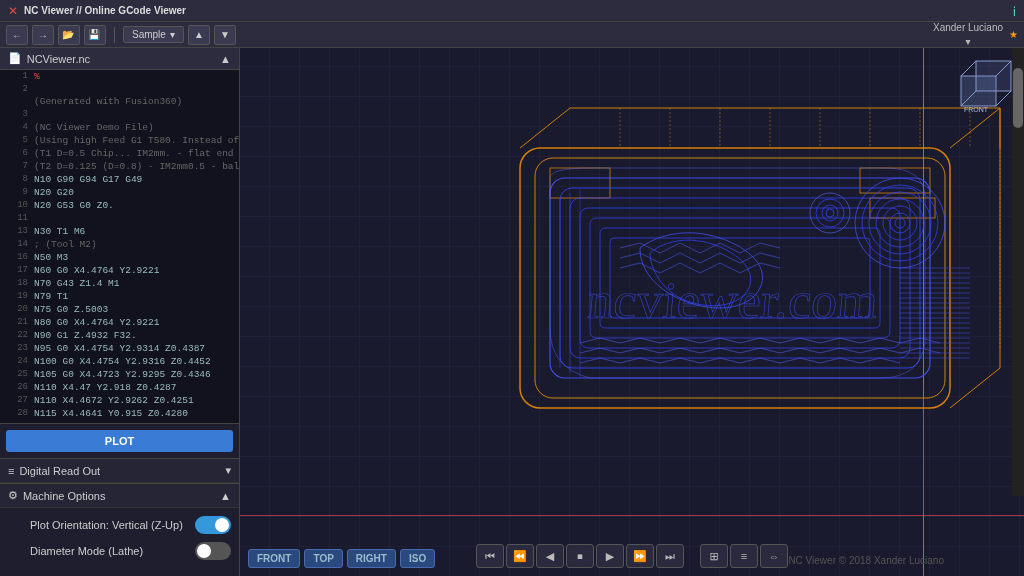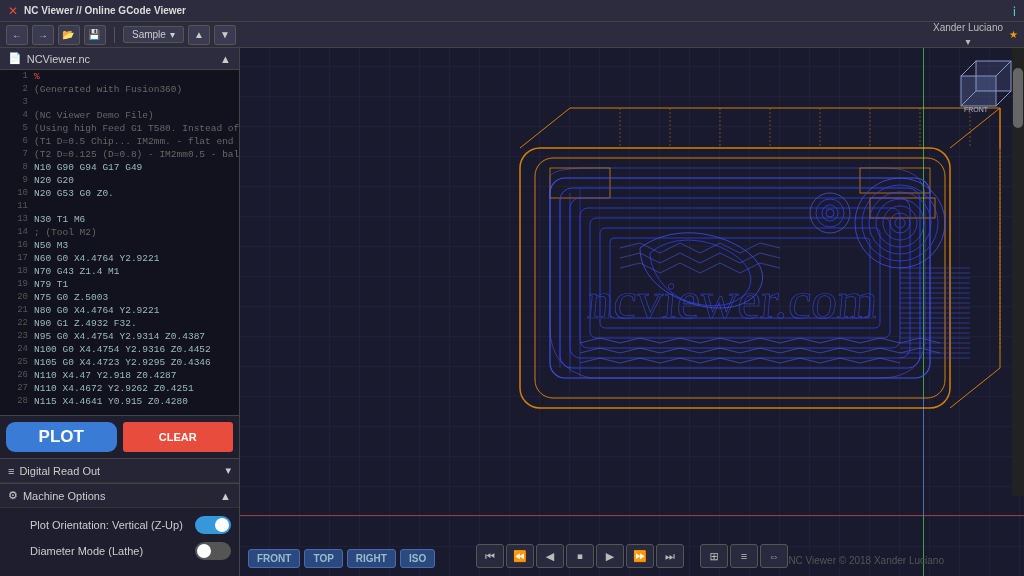--- a/index.html
+++ b/index.html
@@ -125,22 +125,22 @@
       background: #1e1e2e;
       border-top: 1px solid #444;
     }
     #plot-btn {
       flex: 1;
       background: #3a7bd5;
       color: white;
       border: none;
       padding: 5px;
       cursor: pointer;
-      border-radius: 9px;
-      font-size: 17px;
+      border-radius: 3px;
+      font-size: 11px;
       font-weight: bold;
     }
     #clear-btn {
       flex: 1;
       background: #e74c3c;
       color: white;
       border: none;
       padding: 5px;
       cursor: pointer;
       border-radius: 3px;
@@ -388,21 +388,21 @@
       <span>▲</span>
     </div>
 
     <div id="code-editor">
     <div class="code-line">
           <span class="line-number">1</span>
           <span class="line-content" style="color: rgb(231, 76, 60);">%</span>
         </div>
         <div class="code-line">
           <span class="line-number">2</span>
-          <span class="line-content" style="color: rgb(102, 102, 102);">(Generated with Fusion360)</span>
+          <span class="line-content" style="color: rgb(102, 102, 102); margin-top: 12px;">(Generated with Fusion360)</span>
         </div>
         <div class="code-line">
           <span class="line-number">3</span>
           <span class="line-content"></span>
         </div>
         <div class="code-line">
           <span class="line-number">4</span>
           <span class="line-content" style="color: rgb(102, 102, 102);">(NC Viewer Demo File)</span>
         </div>
         <div class="code-line">
@@ -490,21 +490,20 @@
           <span class="line-content">N110 X4.4672 Y2.9262 Z0.4251</span>
         </div>
         <div class="code-line">
           <span class="line-number">28</span>
           <span class="line-content">N115 X4.4641 Y0.915 Z0.4280</span>
         </div>
       </div>
 
     <div id="plot-clear">
       <button id="plot-btn">PLOT</button>
-      <button id="clear-btn">CLEAR</button>
     </div>
 
     <div id="digital-readout">
       <div id="dro-header">
         <div id="dro-header-left">
           <span>≡</span>
           <span>Digital Read Out</span>
         </div>
         <span>▾</span>
       </div>

